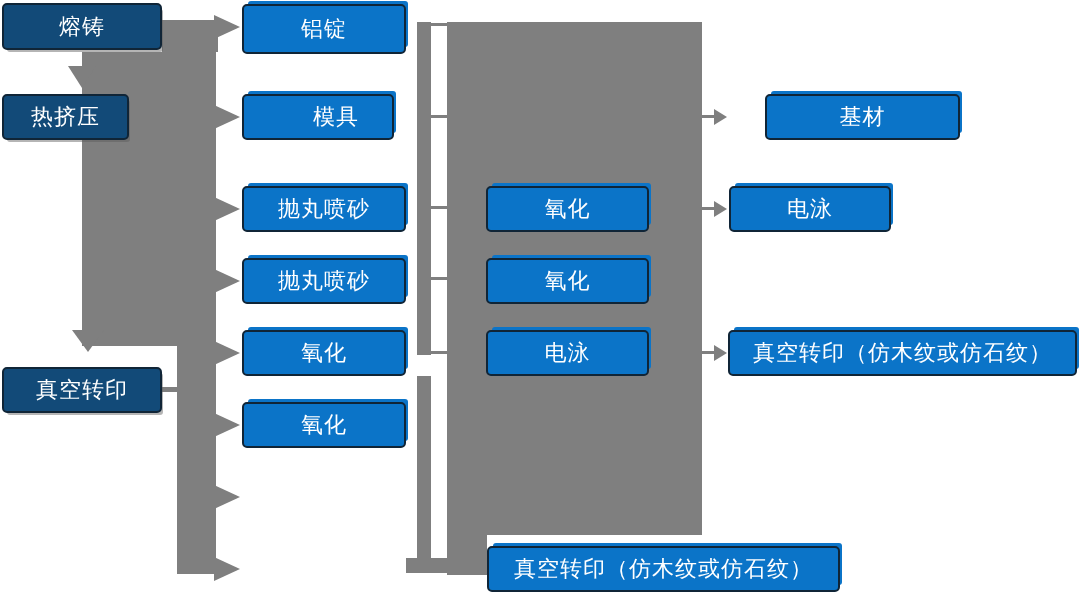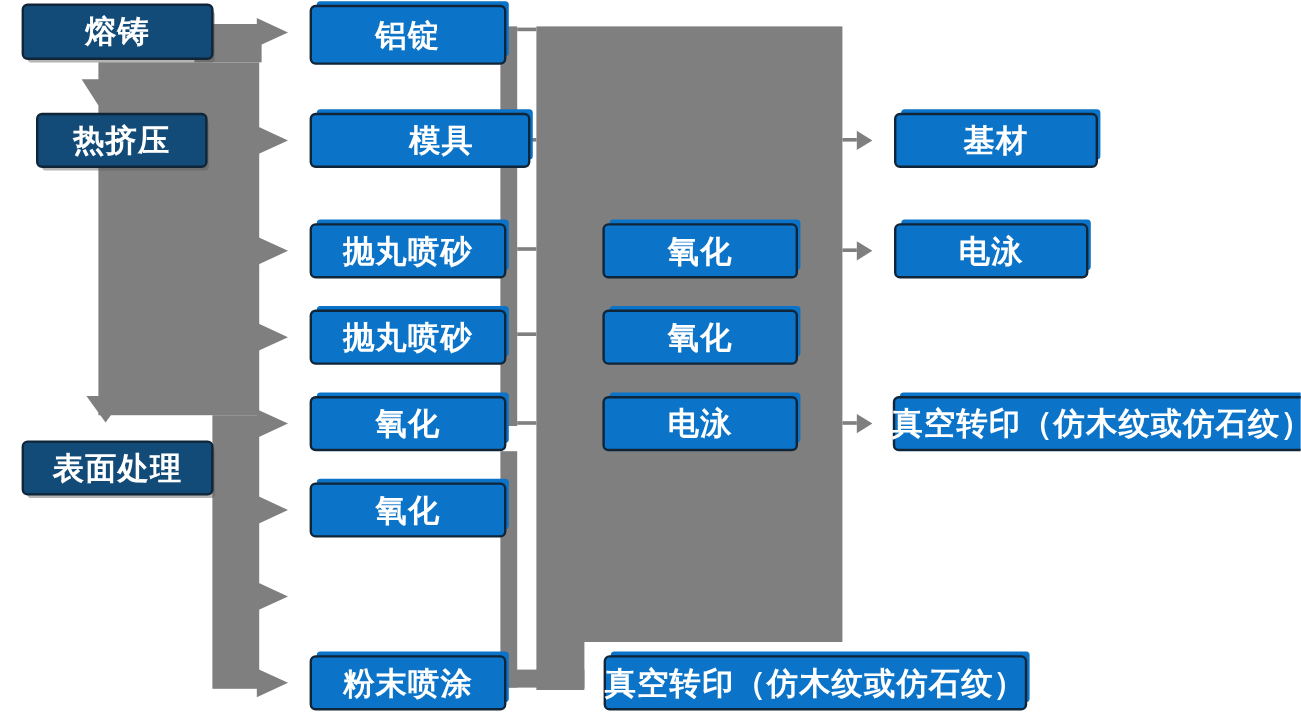--- a/index.html
+++ b/index.html
@@ -16,29 +16,28 @@
     background:#FFFFFF;
     overflow:hidden;
     font-family:"Liberation Sans","DejaVu Sans",sans-serif;
   }
   .box{
     position:absolute;
     box-sizing:border-box;
     border:2px solid var(--border);
     border-radius:5px;
     color:var(--text);
-    font-size:26px;
-    font-weight:700;
+    font-size:22px;
+    font-weight:400;
     letter-spacing:1px;
     display:flex;
     align-items:center;
     justify-content:center;
     z-index:2;
     white-space:nowrap;
-    margin-left:16px;
   }
   .dark{
     background:var(--box-dark);
     box-shadow:3px 4px 0 -2px rgba(90,90,90,0.45);
   }
   .blue{
     background:var(--box-blue);
     box-shadow:4px -5px 0 -2px var(--box-blue);
   }
   .gray-rect{
@@ -101,34 +100,33 @@
   <div class="gray-rect" style="left:431px;top:351px;width:16px;height:3px;"></div>
 
   <div class="gray-rect" style="left:702px;top:115px;width:12px;height:3px;"></div>
   <div class="tri tri-right-sm" style="left:714px;top:109px;"></div>
   <div class="gray-rect" style="left:702px;top:207px;width:12px;height:3px;"></div>
   <div class="tri tri-right-sm" style="left:714px;top:201px;"></div>
   <div class="gray-rect" style="left:702px;top:351px;width:12px;height:3px;"></div>
   <div class="tri tri-right-sm" style="left:714px;top:345px;"></div>
 
   <div class="box dark" style="left:2px;top:3px;width:160px;height:47px;">熔铸</div>
-  <div class="box dark" style="left:14px;top:94px;width:143px;height:46px;">热挤压</div>
-  <div class="box dark" style="left:2px;top:367px;width:160px;height:46px;">表面处理</div>
+  <div class="box dark" style="left:2px;top:94px;width:127px;height:46px;">热挤压</div>
+  <div class="box dark" style="left:2px;top:367px;width:160px;height:46px;">真空转印</div>
 
   <div class="box blue" style="left:242px;top:4px;width:164px;height:50px;">铝锭</div>
-  <div class="box blue" style="left:242px;top:94px;width:184px;height:46px;padding-left:36px;">模具</div>
+  <div class="box blue" style="left:242px;top:94px;width:152px;height:46px;padding-left:36px;">模具</div>
   <div class="box blue" style="left:242px;top:186px;width:164px;height:46px;">抛丸喷砂</div>
   <div class="box blue" style="left:242px;top:258px;width:164px;height:46px;">抛丸喷砂</div>
   <div class="box blue" style="left:242px;top:330px;width:164px;height:46px;">氧化</div>
   <div class="box blue" style="left:242px;top:402px;width:164px;height:46px;">氧化</div>
-  <div class="box blue" style="left:242px;top:546px;width:164px;height:46px;">粉末喷涂</div>
 
   <div class="box blue" style="left:486px;top:186px;width:163px;height:46px;">氧化</div>
   <div class="box blue" style="left:486px;top:258px;width:163px;height:46px;">氧化</div>
   <div class="box blue" style="left:486px;top:330px;width:163px;height:46px;">电泳</div>
 
-  <div class="box blue" style="left:729px;top:94px;width:170px;height:46px;text-align:right;">基材</div>
+  <div class="box blue" style="left:765px;top:94px;width:195px;height:46px;text-align:right;">基材</div>
   <div class="box blue" style="left:729px;top:186px;width:162px;height:46px;">电泳</div>
   <div class="box blue" style="left:728px;top:330px;width:349px;height:46px;">真空转印（仿木纹或仿石纹）</div>
 
   <div class="box blue" style="left:487px;top:546px;width:353px;height:46px;">真空转印（仿木纹或仿石纹）</div>
 
 </div>
 
 </body></html>

